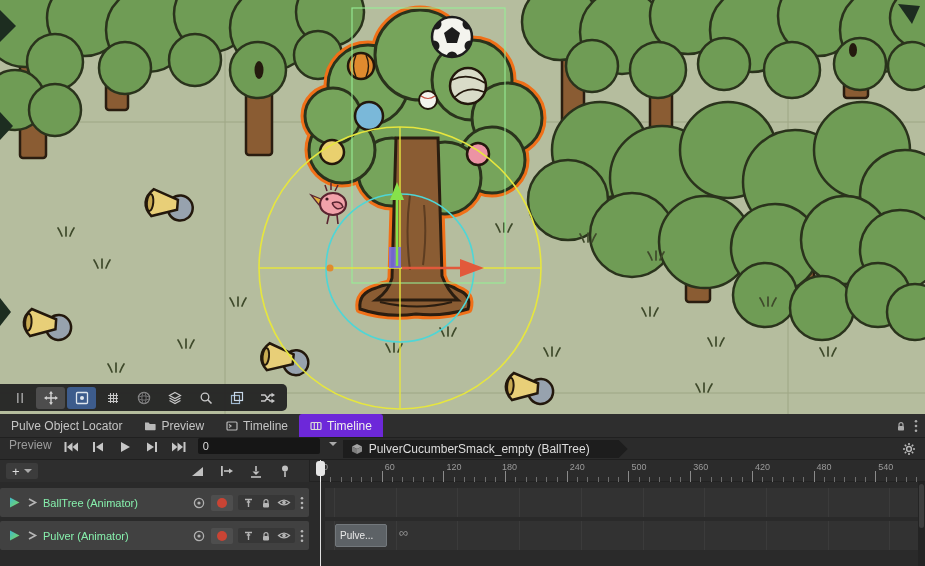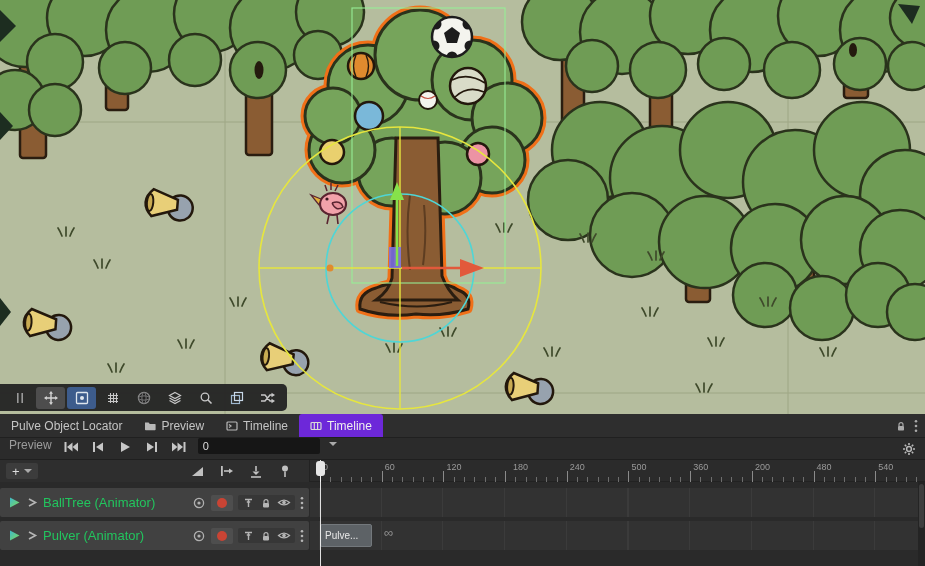--- a/index.html
+++ b/index.html
@@ -44,22 +44,22 @@
   .ruler{position:absolute;left:310px;right:0;top:0;height:22px;overflow:hidden}
   .tick{position:absolute;bottom:0;width:1px;height:5px;background:#6e6e6e}
   .tick.major{height:11px;background:#8a8a8a}
   .tick-label{position:absolute;top:2px;font-size:9px;color:#9a9a9a}
   
   .tracks{position:absolute;top:482px;left:0;width:100%;height:84px;background:#2a2a2a}
   .track-row{position:absolute;left:0;width:100%;height:29px}
   .track-row.r0{top:6px}.track-row.r1{top:39px}
   .track-header{position:absolute;left:0;top:0;width:309px;height:29px;background:#414141;
        display:flex;align-items:center;gap:5px;padding:0 5px 0 8px;border-radius:2px}
-  .track-name{font-size:13px;color:#22c55e;margin-right:auto;white-space:nowrap;overflow:hidden}
-  .lane{position:absolute;left:310px;right:7px;top:0;height:29px;background:#323232;
+  .track-name{font-size:11px;color:#86efac;margin-right:auto;white-space:nowrap;overflow:hidden}
+  .lane{position:absolute;left:325px;right:7px;top:0;height:29px;background:#323232;
        background-image:repeating-linear-gradient(90deg,rgba(255,255,255,.045) 0 1px,transparent 1px 61.7px);
        background-position:9px 0}
   .clip{position:absolute;left:10px;top:3px;width:52px;height:23px;background:#5d6266;
        border:1px solid #73787c;border-radius:2px;font-size:10px;color:#e8e8e8;display:flex;
        align-items:center;padding:0 4px;overflow:hidden;white-space:nowrap}
   .loop-sym{position:absolute;left:74px;top:4px;font-size:13px;color:#8f8f8f}
   .rec-btn{width:22px;height:16px;background:#4e4e4e;border-radius:2px;display:flex;
        align-items:center;justify-content:center;flex:none}
   .rec-dot{width:10px;height:10px;border-radius:50%;background:#c94434}
   .toggle-group{display:flex;align-items:center;gap:5px;background:#373737;border-radius:2px;
@@ -434,20 +434,30 @@
           <polygon points="1,1.5 6.5,6 1,10.5"></polygon>
           <polygon points="6.5,1.5 12,6 6.5,10.5"></polygon>
           <rect x="12.5" y="1" width="2" height="10"></rect>
         </svg>
     </div>
     <div class="frame-field">
       <span>0</span>
     </div>
     <div class="caret"></div>
     <div class="breadcrumb-area">
+      <div class="breadcrumb">
+        <span class="icon">
+          <svg width="12" height="12">
+              <polygon points="6,1 11,3.5 6,6 1,3.5" fill="#a5a5a5"></polygon>
+              <polygon points="1,3.5 6,6 6,11 1,8.5" fill="#7d7d7d"></polygon>
+              <polygon points="11,3.5 6,6 6,11 11,8.5" fill="#909090"></polygon>
+            </svg>
+        </span>
+        <span>PulverCucumberSmack_empty (BallTree)</span>
+      </div>
       <div class="gear-btn">
         <svg width="14" height="14">
             <g stroke="#b8b8b8" stroke-width="1.6">
               <line x1="7" y1="1" x2="7" y2="3"></line>
               <line x1="7" y1="11" x2="7" y2="13"></line>
               <line x1="1" y1="7" x2="3" y2="7"></line>
               <line x1="11" y1="7" x2="13" y2="7"></line>
               <line x1="2.8" y1="2.8" x2="4.2" y2="4.2"></line>
               <line x1="9.8" y1="9.8" x2="11.2" y2="11.2"></line>
               <line x1="2.8" y1="11.2" x2="4.2" y2="9.8"></line>
@@ -509,21 +519,21 @@
         <div class="tick" style="left: 112.83px;"></div>
         <div class="tick" style="left: 123.113px;"></div>
         <div class="tick major" style="left: 133.396px;"></div>
         <span class="tick-label" style="left: 136.396px;">120</span>
         <div class="tick" style="left: 143.679px;"></div>
         <div class="tick" style="left: 153.962px;"></div>
         <div class="tick" style="left: 164.245px;"></div>
         <div class="tick" style="left: 174.528px;"></div>
         <div class="tick" style="left: 184.811px;"></div>
         <div class="tick major" style="left: 195.094px;"></div>
-        <span class="tick-label" style="left: 203px; text-align: center;">180</span>
+        <span class="tick-label" style="left: 192px; text-align: center;">180</span>
         <div class="tick" style="left: 205.377px;"></div>
         <div class="tick" style="left: 215.66px;"></div>
         <div class="tick" style="left: 225.943px;"></div>
         <div class="tick" style="left: 236.226px;"></div>
         <div class="tick" style="left: 246.509px;"></div>
         <div class="tick major" style="left: 256.792px;"></div>
         <span class="tick-label" style="left: 259.792px;">240</span>
         <div class="tick" style="left: 267.075px;"></div>
         <div class="tick" style="left: 277.358px;"></div>
         <div class="tick" style="left: 287.641px;"></div>
@@ -537,21 +547,21 @@
         <div class="tick" style="left: 359.622px;"></div>
         <div class="tick" style="left: 369.905px;"></div>
         <div class="tick major" style="left: 380.188px;"></div>
         <span class="tick-label" style="left: 383.188px;">360</span>
         <div class="tick" style="left: 390.471px;"></div>
         <div class="tick" style="left: 400.754px;"></div>
         <div class="tick" style="left: 411.037px;"></div>
         <div class="tick" style="left: 421.32px;"></div>
         <div class="tick" style="left: 431.603px;"></div>
         <div class="tick major" style="left: 441.886px;"></div>
-        <span class="tick-label" style="left: 444.886px;">200</span>
+        <span class="tick-label" style="left: 444.886px;">420</span>
         <div class="tick" style="left: 452.169px;"></div>
         <div class="tick" style="left: 462.452px;"></div>
         <div class="tick" style="left: 472.735px;"></div>
         <div class="tick" style="left: 483.018px;"></div>
         <div class="tick" style="left: 493.301px;"></div>
         <div class="tick major" style="left: 503.584px;"></div>
         <span class="tick-label" style="left: 506.584px;">480</span>
         <div class="tick" style="left: 513.867px;"></div>
         <div class="tick" style="left: 524.15px;"></div>
         <div class="tick" style="left: 534.433px;"></div>

